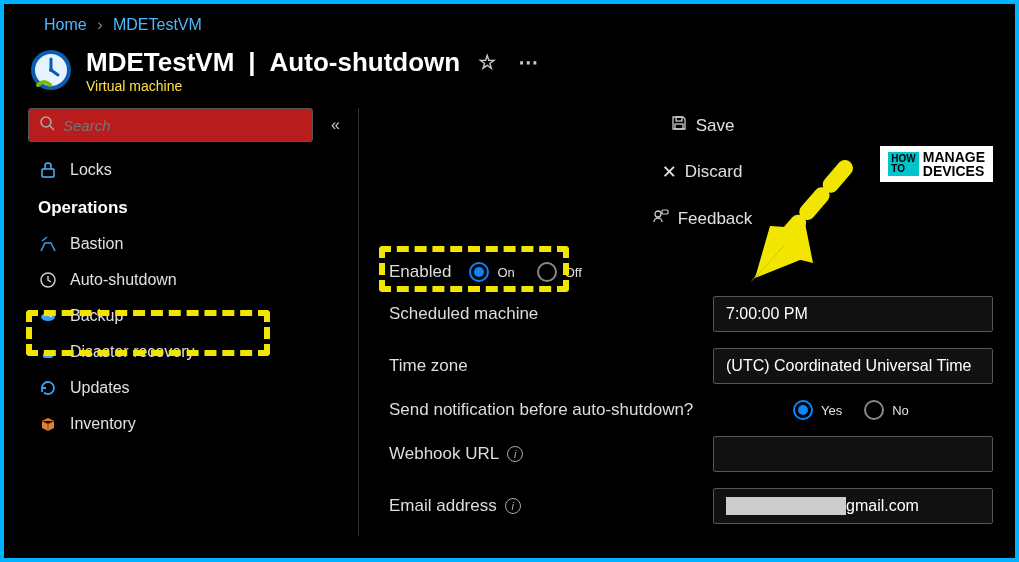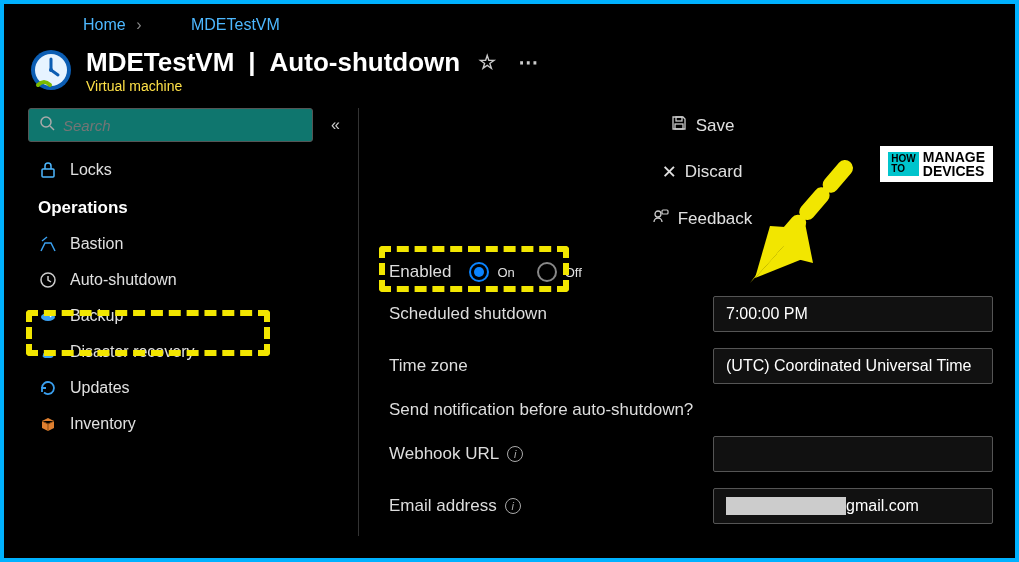--- a/index.html
+++ b/index.html
@@ -11,21 +11,21 @@
     height: 562px;
     overflow: hidden;
     border: 4px solid #00b2ff;
     position: relative;
   }
   .breadcrumb {
     padding: 12px 24px 8px 40px;
     font-size: 16px;
     color: #4db8ff;
   }
-  .breadcrumb a { color: #4db8ff; text-decoration: none; cursor: pointer; margin-left: 39px; }
+  .breadcrumb a { color: #4db8ff; text-decoration: none; cursor: pointer; }
   .breadcrumb .sep { color: #888; margin: 0 6px; }
   .header {
     display: flex;
     align-items: center;
     padding: 4px 24px 8px 24px;
   }
   .vm-icon {
     width: 46px;
     height: 46px;
     margin-right: 12px;
@@ -68,21 +68,21 @@
     margin-bottom: 10px;
   }
   .search-box {
     flex: 1;
     border: 1px solid #555;
     border-radius: 3px;
     padding: 6px 10px;
     display: flex;
     align-items: center;
     gap: 8px;
-    background: #0f766e;
+    background: #b91c1c;
   }
   .search-box input {
     background: transparent;
     border: none;
     color: #ccc;
     font-size: 15px;
     flex: 1;
     outline: none;
     font-style: italic;
   }
@@ -407,31 +407,41 @@
           <div class="radio-opt">
             <span class="radio-circle"></span>
             <span>Off</span>
           </div>
         </div>
 
         <div class="highlight-dash" style="left:-10px; top:-10px; width:190px; height:46px;"></div>
       </div>
 
       <div class="form-row">
-        <span class="form-label">Scheduled shutdown</span>
+        <span class="form-label">Scheduled machine</span>
         <input class="form-input" value="7:00:00 PM" style="">
       </div>
 
       <div class="form-row">
         <span class="form-label">Time zone</span>
         <input class="form-input" value="(UTC) Coordinated Universal Time" style="">
       </div>
 
       <div class="form-row">
         <span class="form-label" style="width:380px;">Send notification before auto-shutdown?</span>
+        <div class="radio-group">
+          <div class="radio-opt">
+            <span class="radio-circle active"></span>
+            <span>Yes</span>
+          </div>
+          <div class="radio-opt">
+            <span class="radio-circle"></span>
+            <span>No</span>
+          </div>
+        </div>
       </div>
 
       <div class="form-row">
         <span class="form-label">
           <span>Webhook URL</span>
           <span class="info-icon">i</span>
         </span>
         <input class="form-input" value="" style="">
       </div>
 

